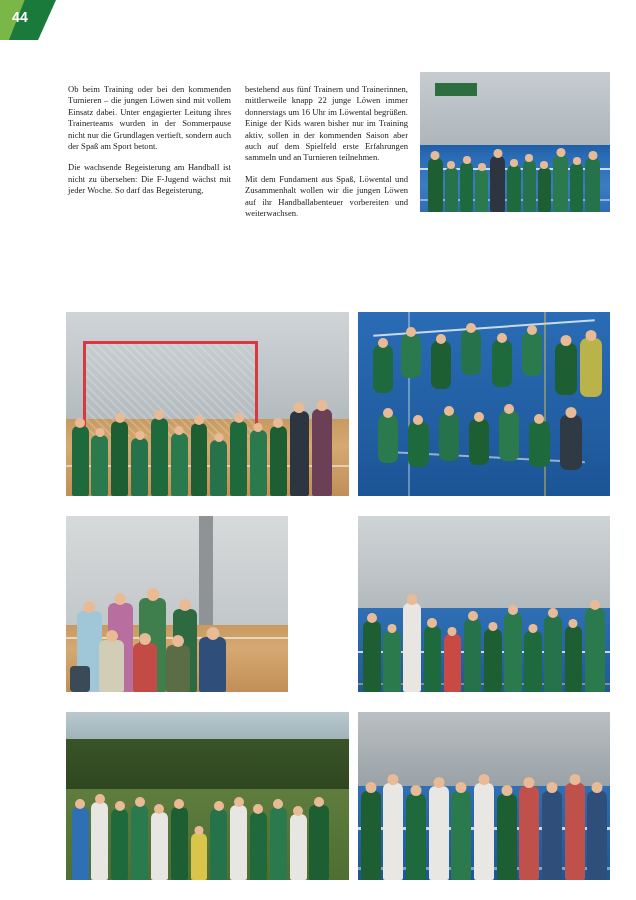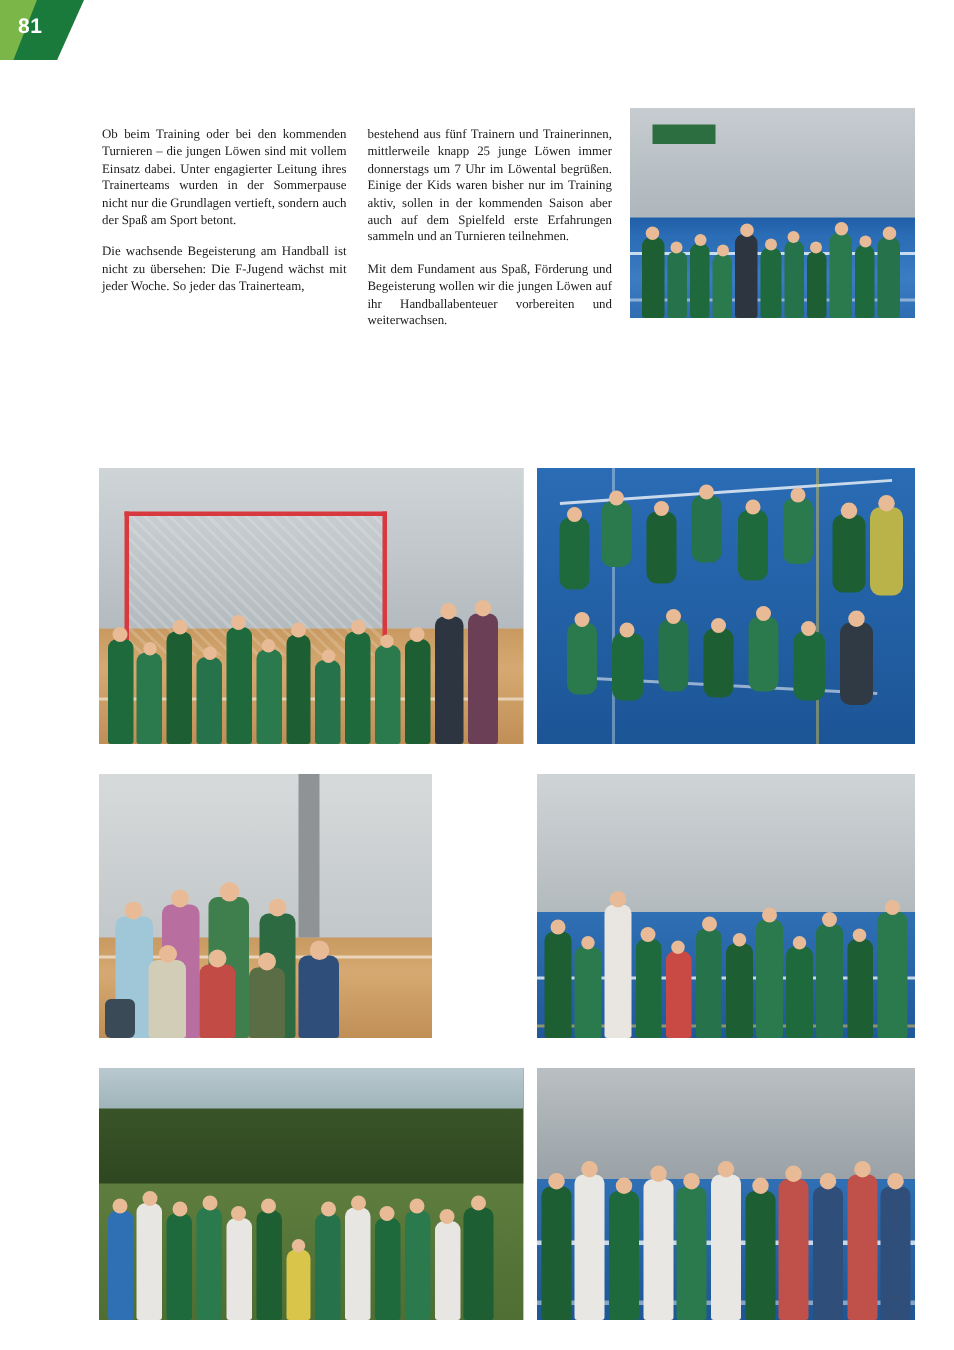--- a/index.html
+++ b/index.html
@@ -166,33 +166,33 @@
   .banner {
     position: absolute;
     background: #1d7a3d;
   }
 </style>
 </head>
 <body>
 
 <div class="corner-tab"></div>
 <div class="corner-tab-accent"></div>
-<div class="page-number">81</div>
+<div class="page-number">44</div>
 
 <div class="header">
 </div>
 
 <div class="cols">
   <div class="col">
     <p>Ob beim Training oder bei den kommenden Turnieren – die jungen Löwen sind mit vollem Einsatz dabei. Unter engagierter Leitung ihres Trainerteams wurden in der Sommerpause nicht nur die Grundlagen vertieft, sondern auch der Spaß am Sport betont.</p>
-    <p>Die wachsende Begeisterung am Handball ist nicht zu übersehen: Die F-Jugend wächst mit jeder Woche. So jeder das Trainerteam,</p>
+    <p>Die wachsende Begeisterung am Handball ist nicht zu übersehen: Die F-Jugend wächst mit jeder Woche. So darf das Begeisterung,</p>
   </div>
   <div class="col">
-    <p>bestehend aus fünf Trainern und Trainerinnen, mittlerweile knapp 25 junge Löwen immer donnerstags um 7 Uhr im Löwental begrüßen. Einige der Kids waren bisher nur im Training aktiv, sollen in der kommenden Saison aber auch auf dem Spielfeld erste Erfahrungen sammeln und an Turnieren teilnehmen.</p>
-    <p>Mit dem Fundament aus Spaß, Förderung und Begeisterung wollen wir die jungen Löwen auf ihr Handballabenteuer vorbereiten und weiterwachsen.</p>
+    <p>bestehend aus fünf Trainern und Trainerinnen, mittlerweile knapp 22 junge Löwen immer donnerstags um 16 Uhr im Löwental begrüßen. Einige der Kids waren bisher nur im Training aktiv, sollen in der kommenden Saison aber auch auf dem Spielfeld erste Erfahrungen sammeln und an Turnieren teilnehmen.</p>
+    <p>Mit dem Fundament aus Spaß, Löwental und Zusammenhalt wollen wir die jungen Löwen auf ihr Handballabenteuer vorbereiten und weiterwachsen.</p>
   </div>
 </div>
 
 <div class="photo" id="photo-top">
   <div class="inner">
     <div class="hall-wall" style="height:52%; background:linear-gradient(#c6ccd0,#aeb6bb);"></div>
     <div class="hall-floor" style="height:48%;"></div>
     <div class="line" style="left:0;right:0;bottom:30%;height:2px;"></div>
     <div class="line" style="left:0;right:0;bottom:8%;height:2px;opacity:.6;"></div>
     <div class="banner" style="left:8%;top:8%;width:22%;height:9%;background:#2c6e3f;"></div>

